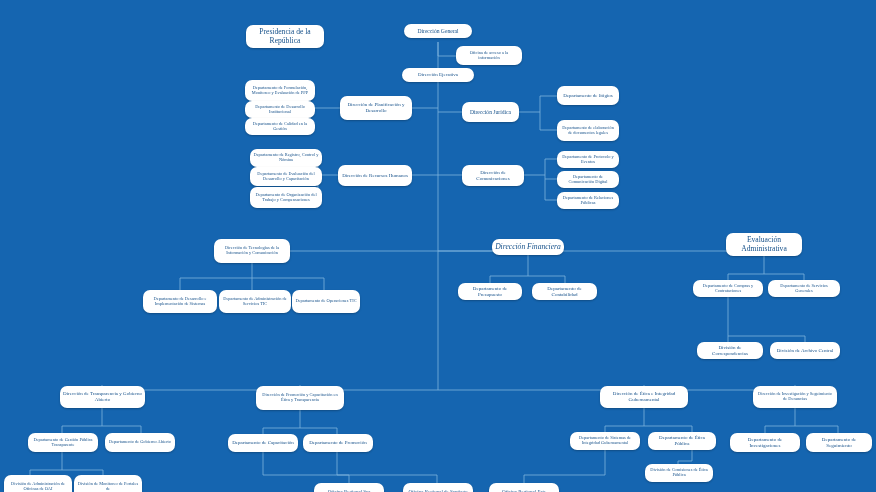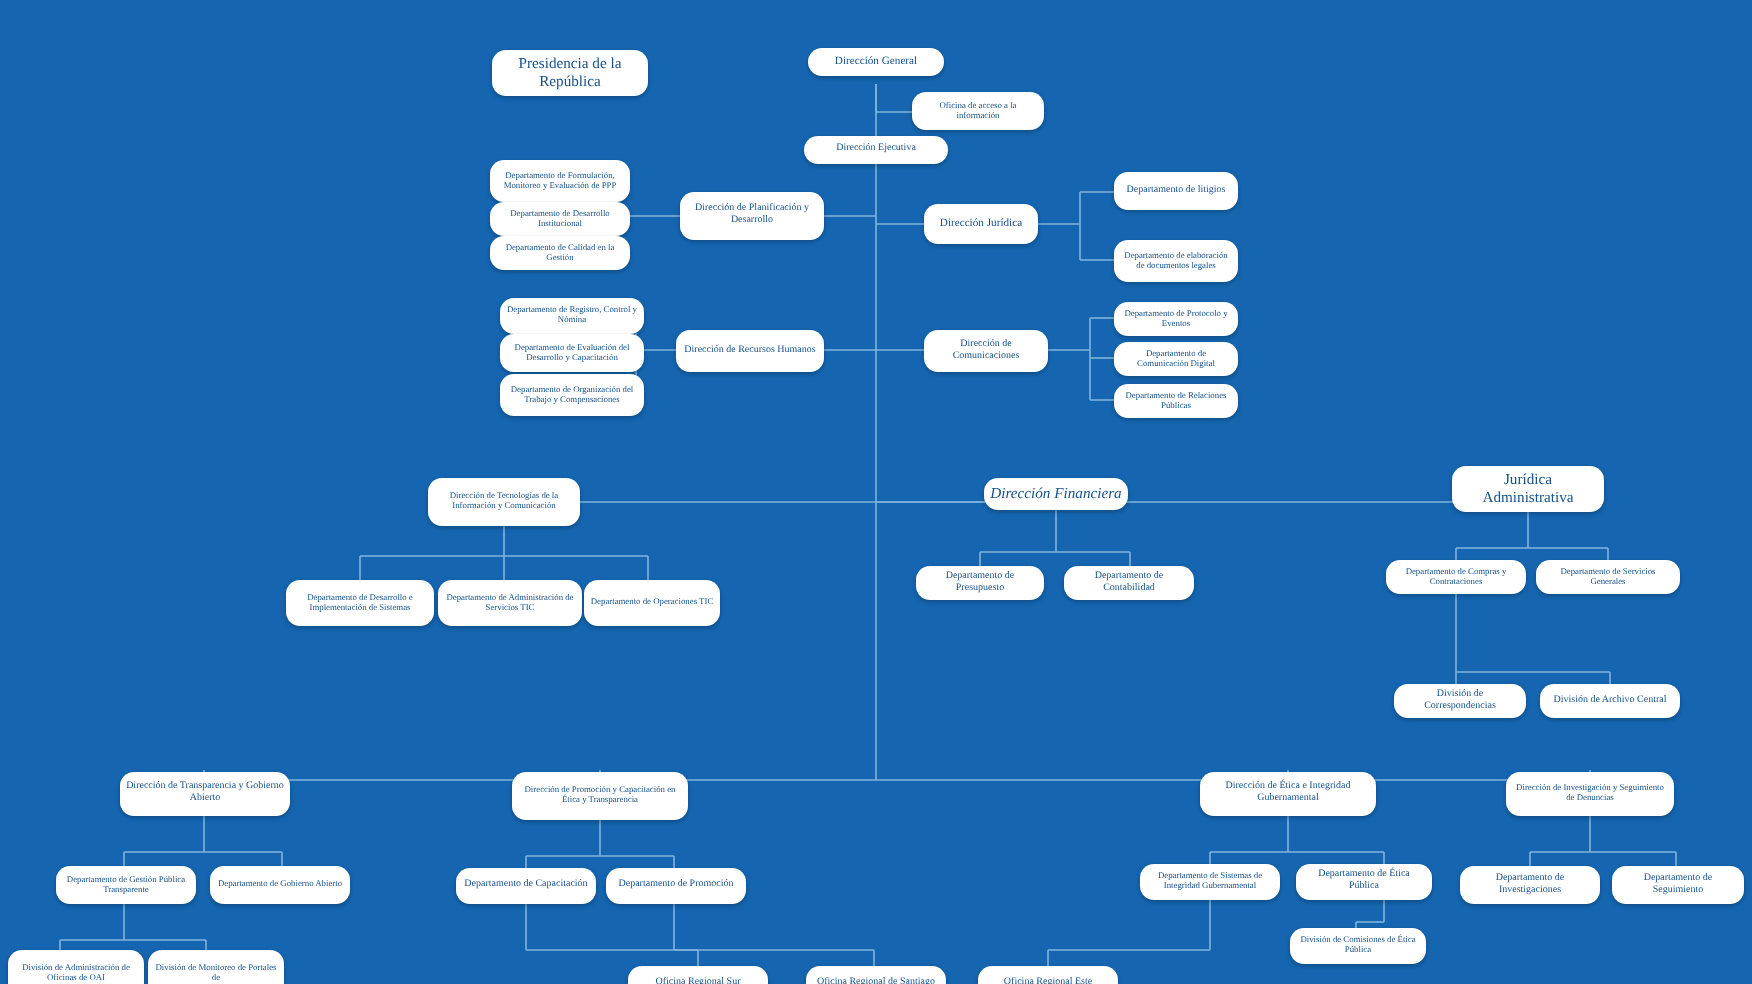--- a/index.html
+++ b/index.html
@@ -227,21 +227,21 @@
       <span>Dirección Financiera</span>
     </div>
   <div class="node t55" style="left:458px;top:263px;width:64px;height:17px;">
       <span>Departamento de Presupuesto</span>
     </div>
   <div class="node t55" style="left:532px;top:263px;width:65px;height:17px;">
       <span>Departamento de Contabilidad</span>
     </div>
 
   <div class="node t8" style="left:726px;top:213px;width:76px;height:23px;">
-      <span>Jurídica Administrativa</span>
+      <span>Evaluación Administrativa</span>
     </div>
   <div class="node t5" style="left:693px;top:260px;width:70px;height:17px;">
       <span>Departamento de Compras y Contrataciones</span>
     </div>
   <div class="node t5" style="left:768px;top:260px;width:72px;height:17px;">
       <span>Departamento de Servicios Generales</span>
     </div>
   <div class="node t55" style="left:697px;top:322px;width:66px;height:17px;">
       <span>División de Correspondencias</span>
     </div>

